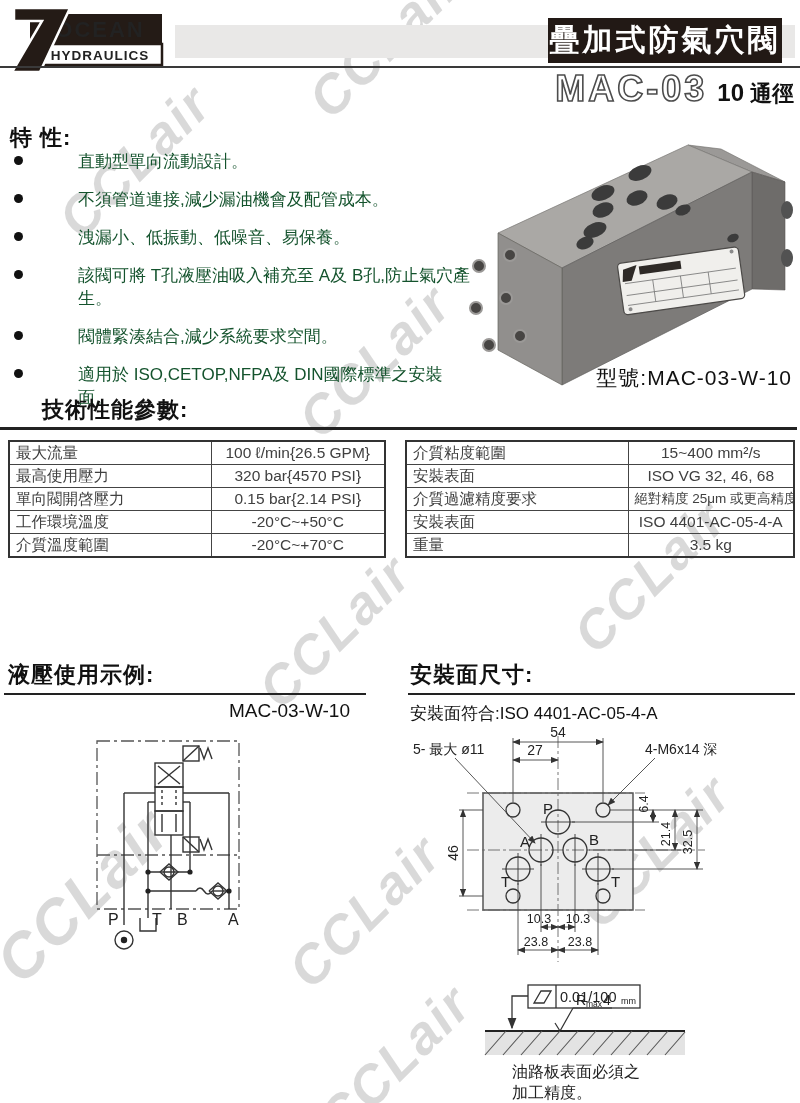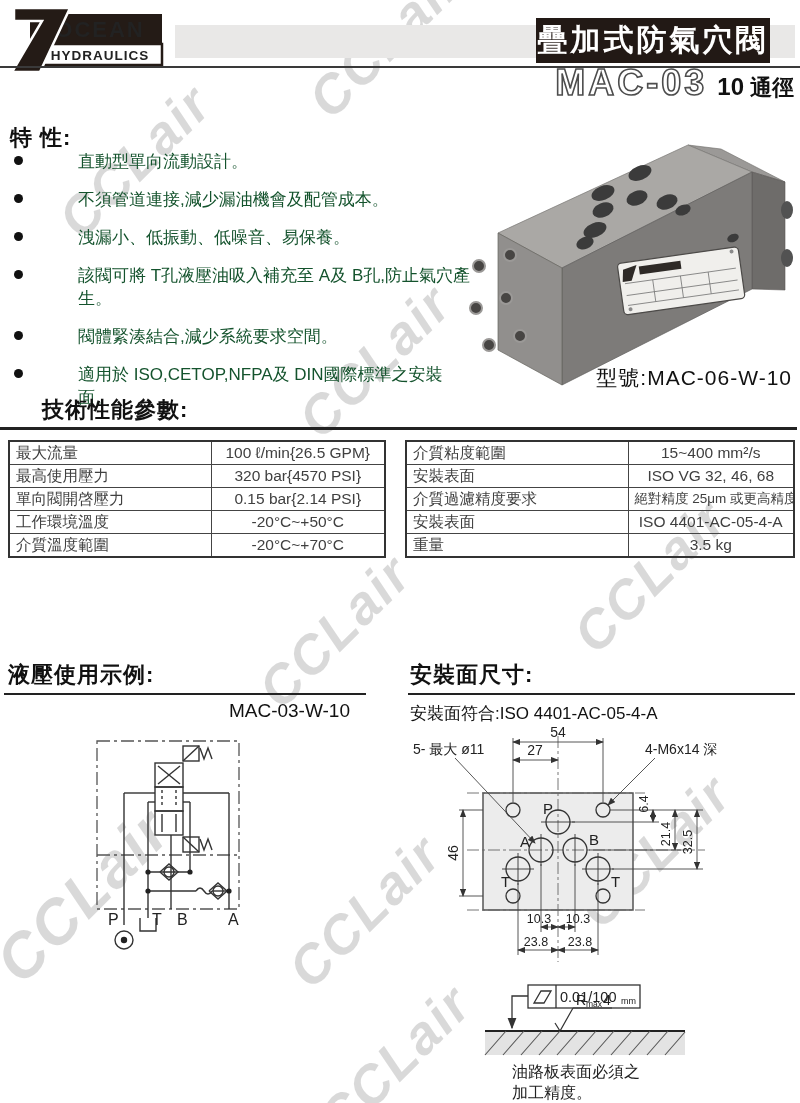--- a/index.html
+++ b/index.html
@@ -5,25 +5,25 @@
   html,body{margin:0;padding:0;}
   body{width:800px;height:1103px;position:relative;background:#fff;overflow:hidden;
        font-family:"Liberation Sans","DejaVu Sans",sans-serif;color:#1a1a1a;}
   .abs{position:absolute;}
   
   .wm{position:absolute;font-weight:700;font-style:italic;font-size:54px;letter-spacing:2px;
       color:rgba(0,0,0,0.15);transform:rotate(-45deg);z-index:0;white-space:nowrap;}
   .z1{z-index:1;}
   
   .graybar{left:175px;top:25px;width:620px;height:33px;background:#e9e8e7;}
-  .titlebar{left:536px;top:18px;width:234px;height:45px;background:#221915;color:#fff;
+  .titlebar{left:548px;top:18px;width:234px;height:45px;background:#221915;color:#fff;
             display:flex;align-items:center;justify-content:center;font-size:30px;font-weight:700;
             letter-spacing:3px;}
   .toprule{left:0;top:66px;width:800px;height:2px;background:#3a3a3a;}
-  .modelline{right:6px;top:62px;text-align:right;white-space:nowrap;}
+  .modelline{right:6px;top:68px;text-align:right;white-space:nowrap;}
   .outline-model{font-size:36px;font-weight:700;letter-spacing:3px;color:#fff;
                  -webkit-text-stroke:1.6px #4d4d4d;}
   .size-num{font-size:24px;font-weight:700;color:#111;margin-left:10px;}
   .size-unit{font-size:22px;font-weight:600;color:#111;margin-left:6px;}
   
   .h1{font-size:22px;font-weight:700;color:#111;letter-spacing:1px;}
   .rule2{height:2px;background:#222;}
   .rule3{height:3px;background:#222;}
   
   .feat-list{left:12px;top:150px;width:460px;}
@@ -139,21 +139,21 @@
   <g>
     <circle cx="45" cy="115" r="6" fill="#474543" stroke="#9b9997" stroke-width="2"></circle>
     <circle cx="14" cy="126" r="6" fill="#474543" stroke="#9b9997" stroke-width="2"></circle>
     <circle cx="41" cy="158" r="6" fill="#474543" stroke="#9b9997" stroke-width="2"></circle>
     <circle cx="11" cy="168" r="6" fill="#474543" stroke="#9b9997" stroke-width="2"></circle>
     <circle cx="55" cy="196" r="6" fill="#474543" stroke="#9b9997" stroke-width="2"></circle>
     <circle cx="24" cy="205" r="6" fill="#474543" stroke="#9b9997" stroke-width="2"></circle>
   </g>
 </svg>
 
-<div class="abs model-label z1">型號:MAC-06-W-10</div>
+<div class="abs model-label z1">型號:MAC-03-W-10</div>
 
 <div class="abs h1 z1" style="left:6px;top:395px;margin-left:36px;">技術性能參數:</div>
 <div class="abs rule3 z1" style="left:0;top:427px;width:797px;"></div>
 
 <table class="spec abs z1" style="left:8px;top:440px;width:378px;">
   <colgroup>
       <col style="width:202px">
       <col>
     </colgroup>
   <tbody>

